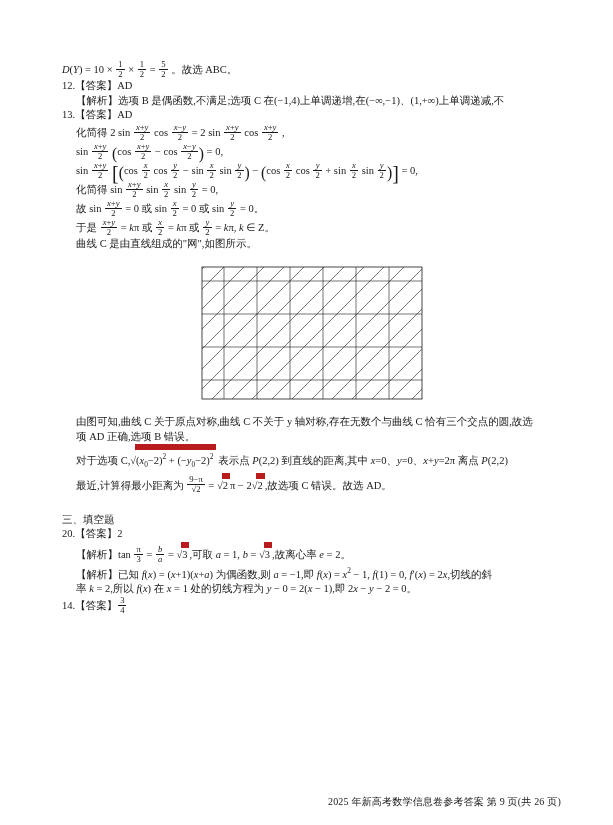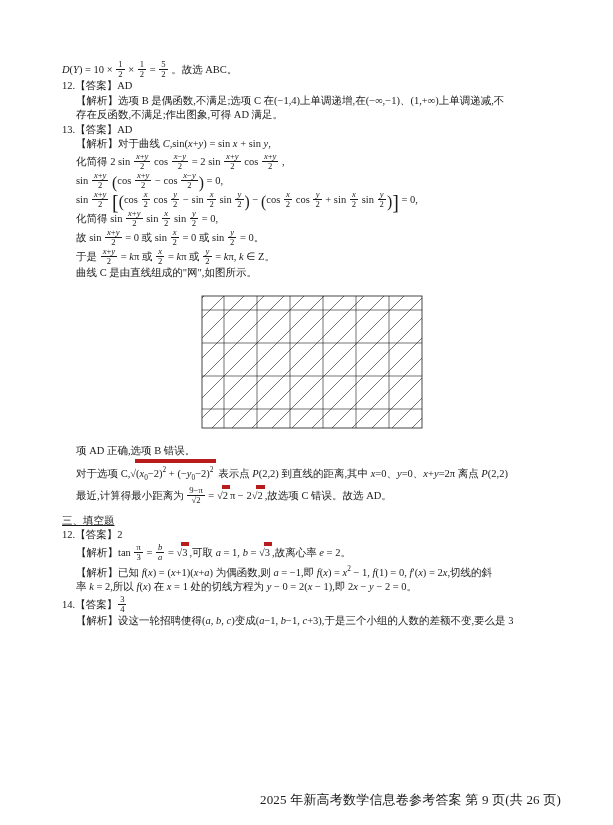--- a/index.html
+++ b/index.html
@@ -28,22 +28,21 @@
     white-space: nowrap;
   }
   .block {
     margin-bottom: 0px;
   }
   .indent1 { padding-left: 14px; }
   .italic { font-style: italic; }
   .sec-title {
     font-size: 10.5px;
     line-height: 15px;
-    margin-top: 8px;
-    text-decoration: underline;
+    margin-top: 18px;
   }
   
   .frac {
     display: inline-block;
     vertical-align: -0.45em;
     text-align: center;
     font-size: 0.82em;
     line-height: 1.05;
     margin: 0 1px;
   }
@@ -54,62 +53,58 @@
     vertical-align: -0.22em;
     line-height: 0.6;
   }
   .bigger-paren {
     font-size: 1.9em;
     vertical-align: -0.3em;
     line-height: 0.55;
   }
   .sqrt {
     display: inline-block;
-    border-top: 4px solid #b91c1c;
+    border-top: 6px solid #b91c1c;
     padding: 0 2px 0 1px;
     margin-left: -1px;
   }
   sup { font-size: 0.7em; vertical-align: super; }
   sub { font-size: 0.7em; vertical-align: sub; }
   
   .figure-wrap {
     margin: 6px 0 6px 0;
     display: flex;
     justify-content: center;
   }
   .footer {
     position: absolute;
     bottom: 16px;
     right: 52px;
-    font-size: 13px;
+    font-size: 10px;
     letter-spacing: 0.2px;
   }
 </style>
 </head>
 <body>
 
 <div class="page">
 
   <div class="line block">
     <span class="italic">D</span>(<span class="italic">Y</span>) = 10 ×
     <span class="frac"><span class="num">1</span><span class="den">2</span></span> ×
     <span class="frac"><span class="num">1</span><span class="den">2</span></span> =
     <span class="frac"><span class="num">5</span><span class="den">2</span></span> 。故选 ABC。
   </div>
 
   <div class="line">12.【答案】AD</div>
   <div class="line indent1">
     【解析】选项 B 是偶函数,不满足;选项 C 在(−1,4)上单调递增,在(−∞,−1)、(1,+∞)上单调递减,不
   </div>
-  <div class="line indent1">存在反函数,不满足;作出图象,可得 AD 满足。</div>
 
   <div class="line">13.【答案】AD</div>
-  <div class="line indent1">
-    【解析】对于曲线 <span class="italic">C</span>,sin(<span class="italic">x</span>+<span class="italic">y</span>) = sin <span class="italic">x</span> + sin <span class="italic">y</span>,
-  </div>
 
   <div class="line indent1">
     化简得 2 sin <span class="frac"><span class="num"><span class="italic">x</span>+<span class="italic">y</span></span><span class="den">2</span></span>
     cos <span class="frac"><span class="num"><span class="italic">x</span>−<span class="italic">y</span></span><span class="den">2</span></span>
     = 2 sin <span class="frac"><span class="num"><span class="italic">x</span>+<span class="italic">y</span></span><span class="den">2</span></span>
     cos <span class="frac"><span class="num"><span class="italic">x</span>+<span class="italic">y</span></span><span class="den">2</span></span> ,
   </div>
 
   <div class="line indent1">
     sin <span class="frac"><span class="num"><span class="italic">x</span>+<span class="italic">y</span></span><span class="den">2</span></span>
@@ -188,48 +183,46 @@
 
         <line x1="20" y1="24" x2="240" y2="24"></line>
         <line x1="20" y1="57" x2="240" y2="57"></line>
         <line x1="20" y1="90" x2="240" y2="90"></line>
         <line x1="20" y1="123" x2="240" y2="123"></line>
       </g>
       <rect x="20" y="10" width="220" height="132" fill="none" stroke="#1a1a1a" stroke-width="0.8"></rect>
     </svg>
   </div>
 
+  <div class="line indent1">由图可知,曲线 C 关于原点对称,曲线 C 不关于 y 轴对称,存在无数个与曲线 C 恰有三个交点的圆,故选</div>
   <div class="line indent1">项 AD 正确,选项 B 错误。</div>
 
   <div class="line indent1">
     对于选项 C,<span style="display:inline-block;">√<span class="sqrt">(<span class="italic">x</span><sub>0</sub>−2)<sup>2</sup> + (−<span class="italic">y</span><sub>0</sub>−2)<sup>2</sup></span></span> 表示点 <span class="italic">P</span>(2,2) 到直线的距离,其中 <span class="italic">x</span>=0、<span class="italic">y</span>=0、<span class="italic">x</span>+<span class="italic">y</span>=2π 离点 <span class="italic">P</span>(2,2)
   </div>
 
   <div class="line indent1">
     最近,计算得最小距离为 <span class="frac"><span class="num">9−π</span><span class="den">√2</span></span>
     = <span style="display:inline-block;">√<span class="sqrt">2</span></span>π − 2<span style="display:inline-block;">√<span class="sqrt">2</span></span>,故选项 C 错误。故选 AD。
   </div>
 
   <div class="line sec-title">三、填空题</div>
 
-  <div class="line">12.【答案】2</div>
+  <div class="line">20.【答案】2</div>
   <div class="line indent1">
     【解析】tan <span class="frac"><span class="num">π</span><span class="den">3</span></span> =
     <span class="frac"><span class="num"><span class="italic">b</span></span><span class="den"><span class="italic">a</span></span></span> =
     <span style="display:inline-block;">√<span class="sqrt">3</span></span>,可取 <span class="italic">a</span> = 1, <span class="italic">b</span> = <span style="display:inline-block;">√<span class="sqrt">3</span></span>,故离心率 <span class="italic">e</span> = 2。
   </div>
 
   <div class="line indent1">
     【解析】已知 <span class="italic">f</span>(<span class="italic">x</span>) = (<span class="italic">x</span>+1)(<span class="italic">x</span>+<span class="italic">a</span>) 为偶函数,则 <span class="italic">a</span> = −1,即 <span class="italic">f</span>(<span class="italic">x</span>) = <span class="italic">x</span><sup>2</sup> − 1, <span class="italic">f</span>(1) = 0, <span class="italic">f</span>′(<span class="italic">x</span>) = 2<span class="italic">x</span>,切线的斜
   </div>
   <div class="line indent1">
     率 <span class="italic">k</span> = 2,所以 <span class="italic">f</span>(<span class="italic">x</span>) 在 <span class="italic">x</span> = 1 处的切线方程为 <span class="italic">y</span> − 0 = 2(<span class="italic">x</span> − 1),即 2<span class="italic">x</span> − <span class="italic">y</span> − 2 = 0。
   </div>
 
   <div class="line">
     14.【答案】<span class="frac"><span class="num">3</span><span class="den">4</span></span>
   </div>
-  <div class="line indent1">
-    【解析】设这一轮招聘使得(<span class="italic">a</span>, <span class="italic">b</span>, <span class="italic">c</span>)变成(<span class="italic">a</span>−1, <span class="italic">b</span>−1, <span class="italic">c</span>+3),于是三个小组的人数的差额不变,要么是 3
-  </div>
 
   <div class="footer">2025 年新高考数学信息卷参考答案    第 9 页(共 26 页)</div>
 </div>
 
 </body></html>

